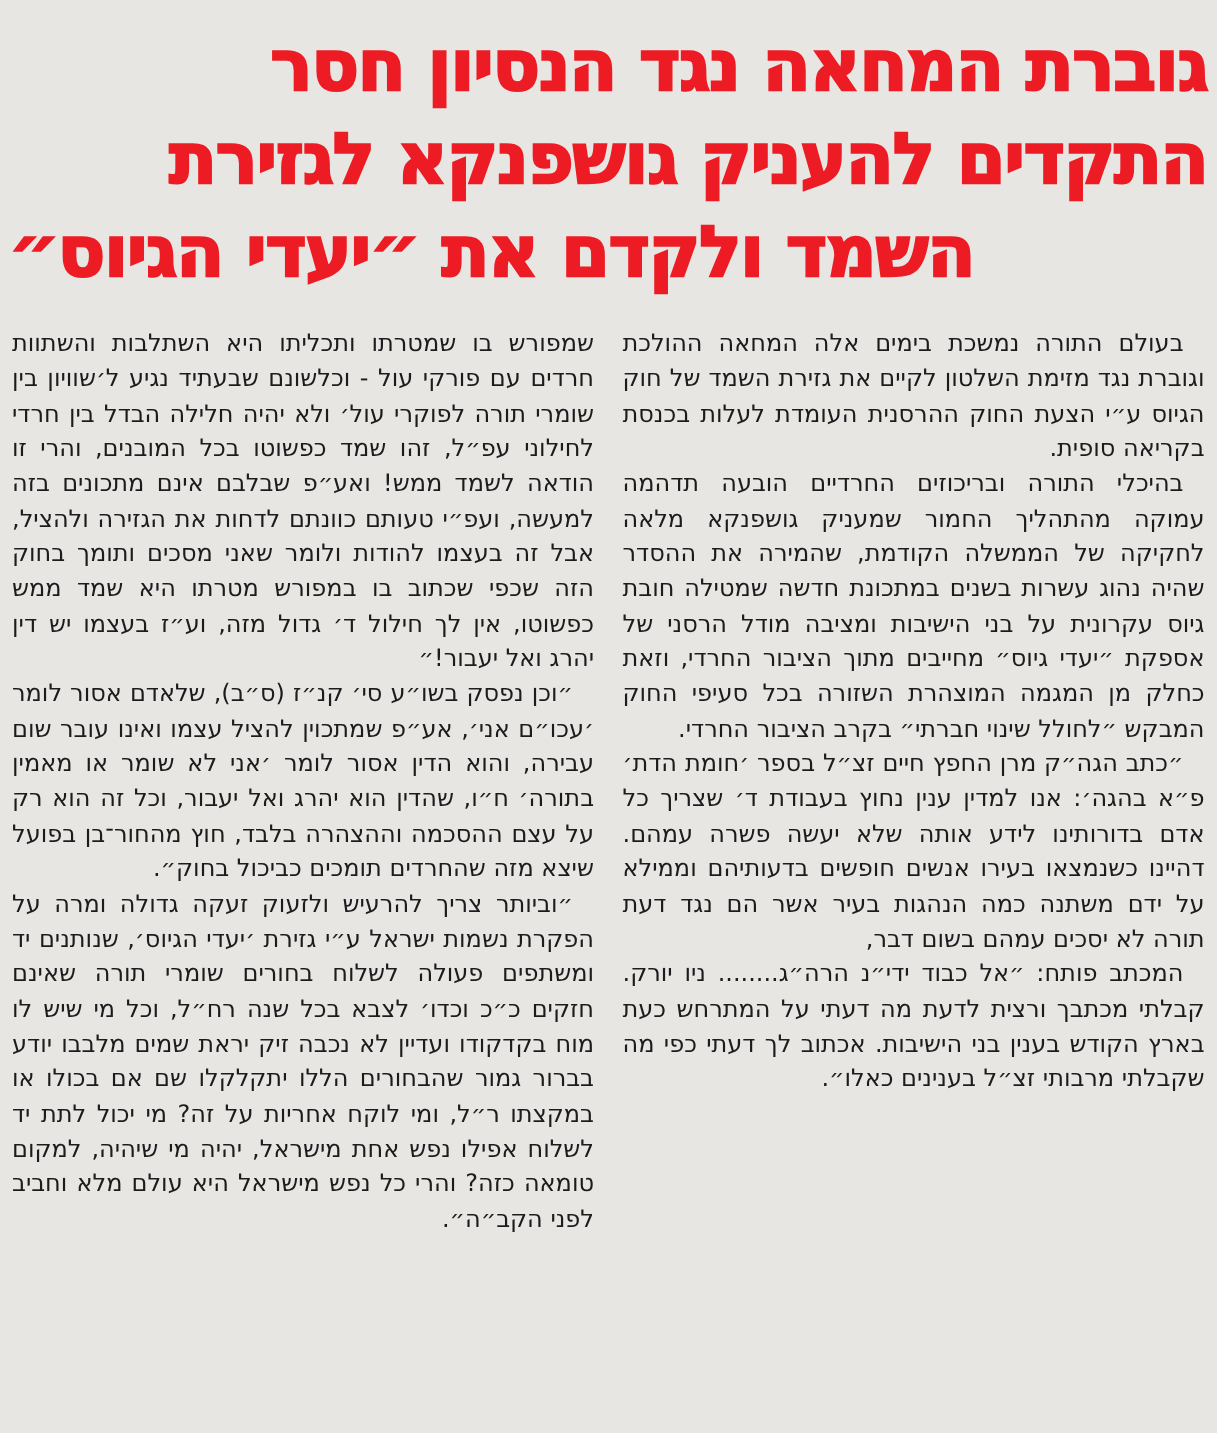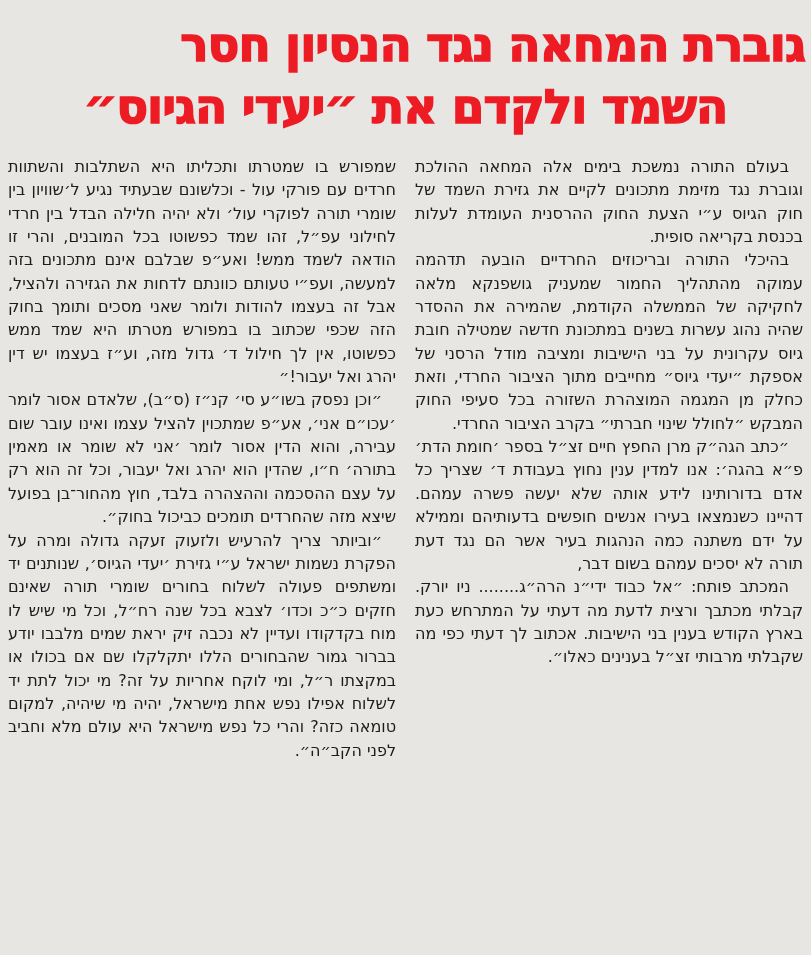--- a/index.html
+++ b/index.html
@@ -27,21 +27,21 @@
     direction: rtl;
     color: var(--headline-color);
     font-weight: 700;
     font-size: 47px;
     line-height: 62px;
     letter-spacing: -1px;
     -webkit-text-stroke: 1.6px var(--headline-color);
     white-space: nowrap;
   }
   .headline-line.align-right  { text-align: right; }
-  .headline-line.align-center { text-align: center; }
+  .headline-line.align-center { text-align: left; }
   .article {
     display: flex;
     direction: rtl;
     gap: 19px;
     padding: 0 8px;
     margin-top: 17px;
   }
   .column {
     width: 388px;
     height: 732px;
@@ -58,26 +58,27 @@
   }
   .column p.indent { text-indent: 14px; }
 </style>
 </head>
 <body>
 
 <div class="page">
 
   <div class="headline">
     <div class="headline-line align-right">גוברת המחאה נגד הנסיון חסר</div>
+    <div class="headline-line align-right">התקדים להעניק גושפנקא לגזירת</div>
     <div class="headline-line align-center">השמד ולקדם את ״יעדי הגיוס״</div>
   </div>
 
   <div class="article">
     <div class="column">
-        <p class="indent">בעולם התורה נמשכת בימים אלה המחאה ההולכת וגוברת נגד מזימת מתכונים לקיים את גזירת השמד של חוק הגיוס ע״י הצעת החוק ההרסנית העומדת לעלות בכנסת בקריאה סופית.</p>
+        <p class="indent">בעולם התורה נמשכת בימים אלה המחאה ההולכת וגוברת נגד מזימת השלטון לקיים את גזירת השמד של חוק הגיוס ע״י הצעת החוק ההרסנית העומדת לעלות בכנסת בקריאה סופית.</p>
         <p class="indent">בהיכלי התורה ובריכוזים החרדיים הובעה תדהמה עמוקה מהתהליך החמור שמעניק גושפנקא מלאה לחקיקה של הממשלה הקודמת, שהמירה את ההסדר שהיה נהוג עשרות בשנים במתכונת חדשה שמטילה חובת גיוס עקרונית על בני הישיבות ומציבה מודל הרסני של אספקת ״יעדי גיוס״ מחייבים מתוך הציבור החרדי, וזאת כחלק מן המגמה המוצהרת השזורה בכל סעיפי החוק המבקש ״לחולל שינוי חברתי״ בקרב הציבור החרדי.</p>
         <p class="indent">״כתב הגה״ק מרן החפץ חיים זצ״ל בספר ׳חומת הדת׳ פ״א בהגה׳: אנו למדין ענין נחוץ בעבודת ד׳ שצריך כל אדם בדורותינו לידע אותה שלא יעשה פשרה עמהם. דהיינו כשנמצאו בעירו אנשים חופשים בדעותיהם וממילא על ידם משתנה כמה הנהגות בעיר אשר הם נגד דעת תורה לא יסכים עמהם בשום דבר,</p>
         <p class="indent">המכתב פותח: ״אל כבוד ידי״נ הרה״ג........ ניו יורק. קבלתי מכתבך ורצית לדעת מה דעתי על המתרחש כעת בארץ הקודש בענין בני הישיבות. אכתוב לך דעתי כפי מה שקבלתי מרבותי זצ״ל בענינים כאלו״.</p>
       </div>
     <div class="column">
         <p>שמפורש בו שמטרתו ותכליתו היא השתלבות והשתוות חרדים עם פורקי עול - וכלשונם שבעתיד נגיע ל׳שוויון בין שומרי תורה לפוקרי עול׳ ולא יהיה חלילה הבדל בין חרדי לחילוני עפ״ל, זהו שמד כפשוטו בכל המובנים, והרי זו הודאה לשמד ממש! ואע״פ שבלבם אינם מתכונים בזה למעשה, ועפ״י טעותם כוונתם לדחות את הגזירה ולהציל, אבל זה בעצמו להודות ולומר שאני מסכים ותומך בחוק הזה שכפי שכתוב בו במפורש מטרתו היא שמד ממש כפשוטו, אין לך חילול ד׳ גדול מזה, וע״ז בעצמו יש דין יהרג ואל יעבור!״</p>
         <p class="indent">״וכן נפסק בשו״ע סי׳ קנ״ז (ס״ב), שלאדם אסור לומר ׳עכו״ם אני׳, אע״פ שמתכוין להציל עצמו ואינו עובר שום עבירה, והוא הדין אסור לומר ׳אני לא שומר או מאמין בתורה׳ ח״ו, שהדין הוא יהרג ואל יעבור, וכל זה הוא רק על עצם ההסכמה וההצהרה בלבד, חוץ מהחור־בן בפועל שיצא מזה שהחרדים תומכים כביכול בחוק״.</p>
         <p class="indent">״וביותר צריך להרעיש ולזעוק זעקה גדולה ומרה על הפקרת נשמות ישראל ע״י גזירת ׳יעדי הגיוס׳, שנותנים יד ומשתפים פעולה לשלוח בחורים שומרי תורה שאינם חזקים כ״כ וכדו׳ לצבא בכל שנה רח״ל, וכל מי שיש לו מוח בקדקודו ועדיין לא נכבה זיק יראת שמים מלבבו יודע בברור גמור שהבחורים הללו יתקלקלו שם אם בכולו או במקצתו ר״ל, ומי לוקח אחריות על זה? מי יכול לתת יד לשלוח אפילו נפש אחת מישראל, יהיה מי שיהיה, למקום טומאה כזה? והרי כל נפש מישראל היא עולם מלא וחביב לפני הקב״ה״.</p>
       </div>
   </div>

